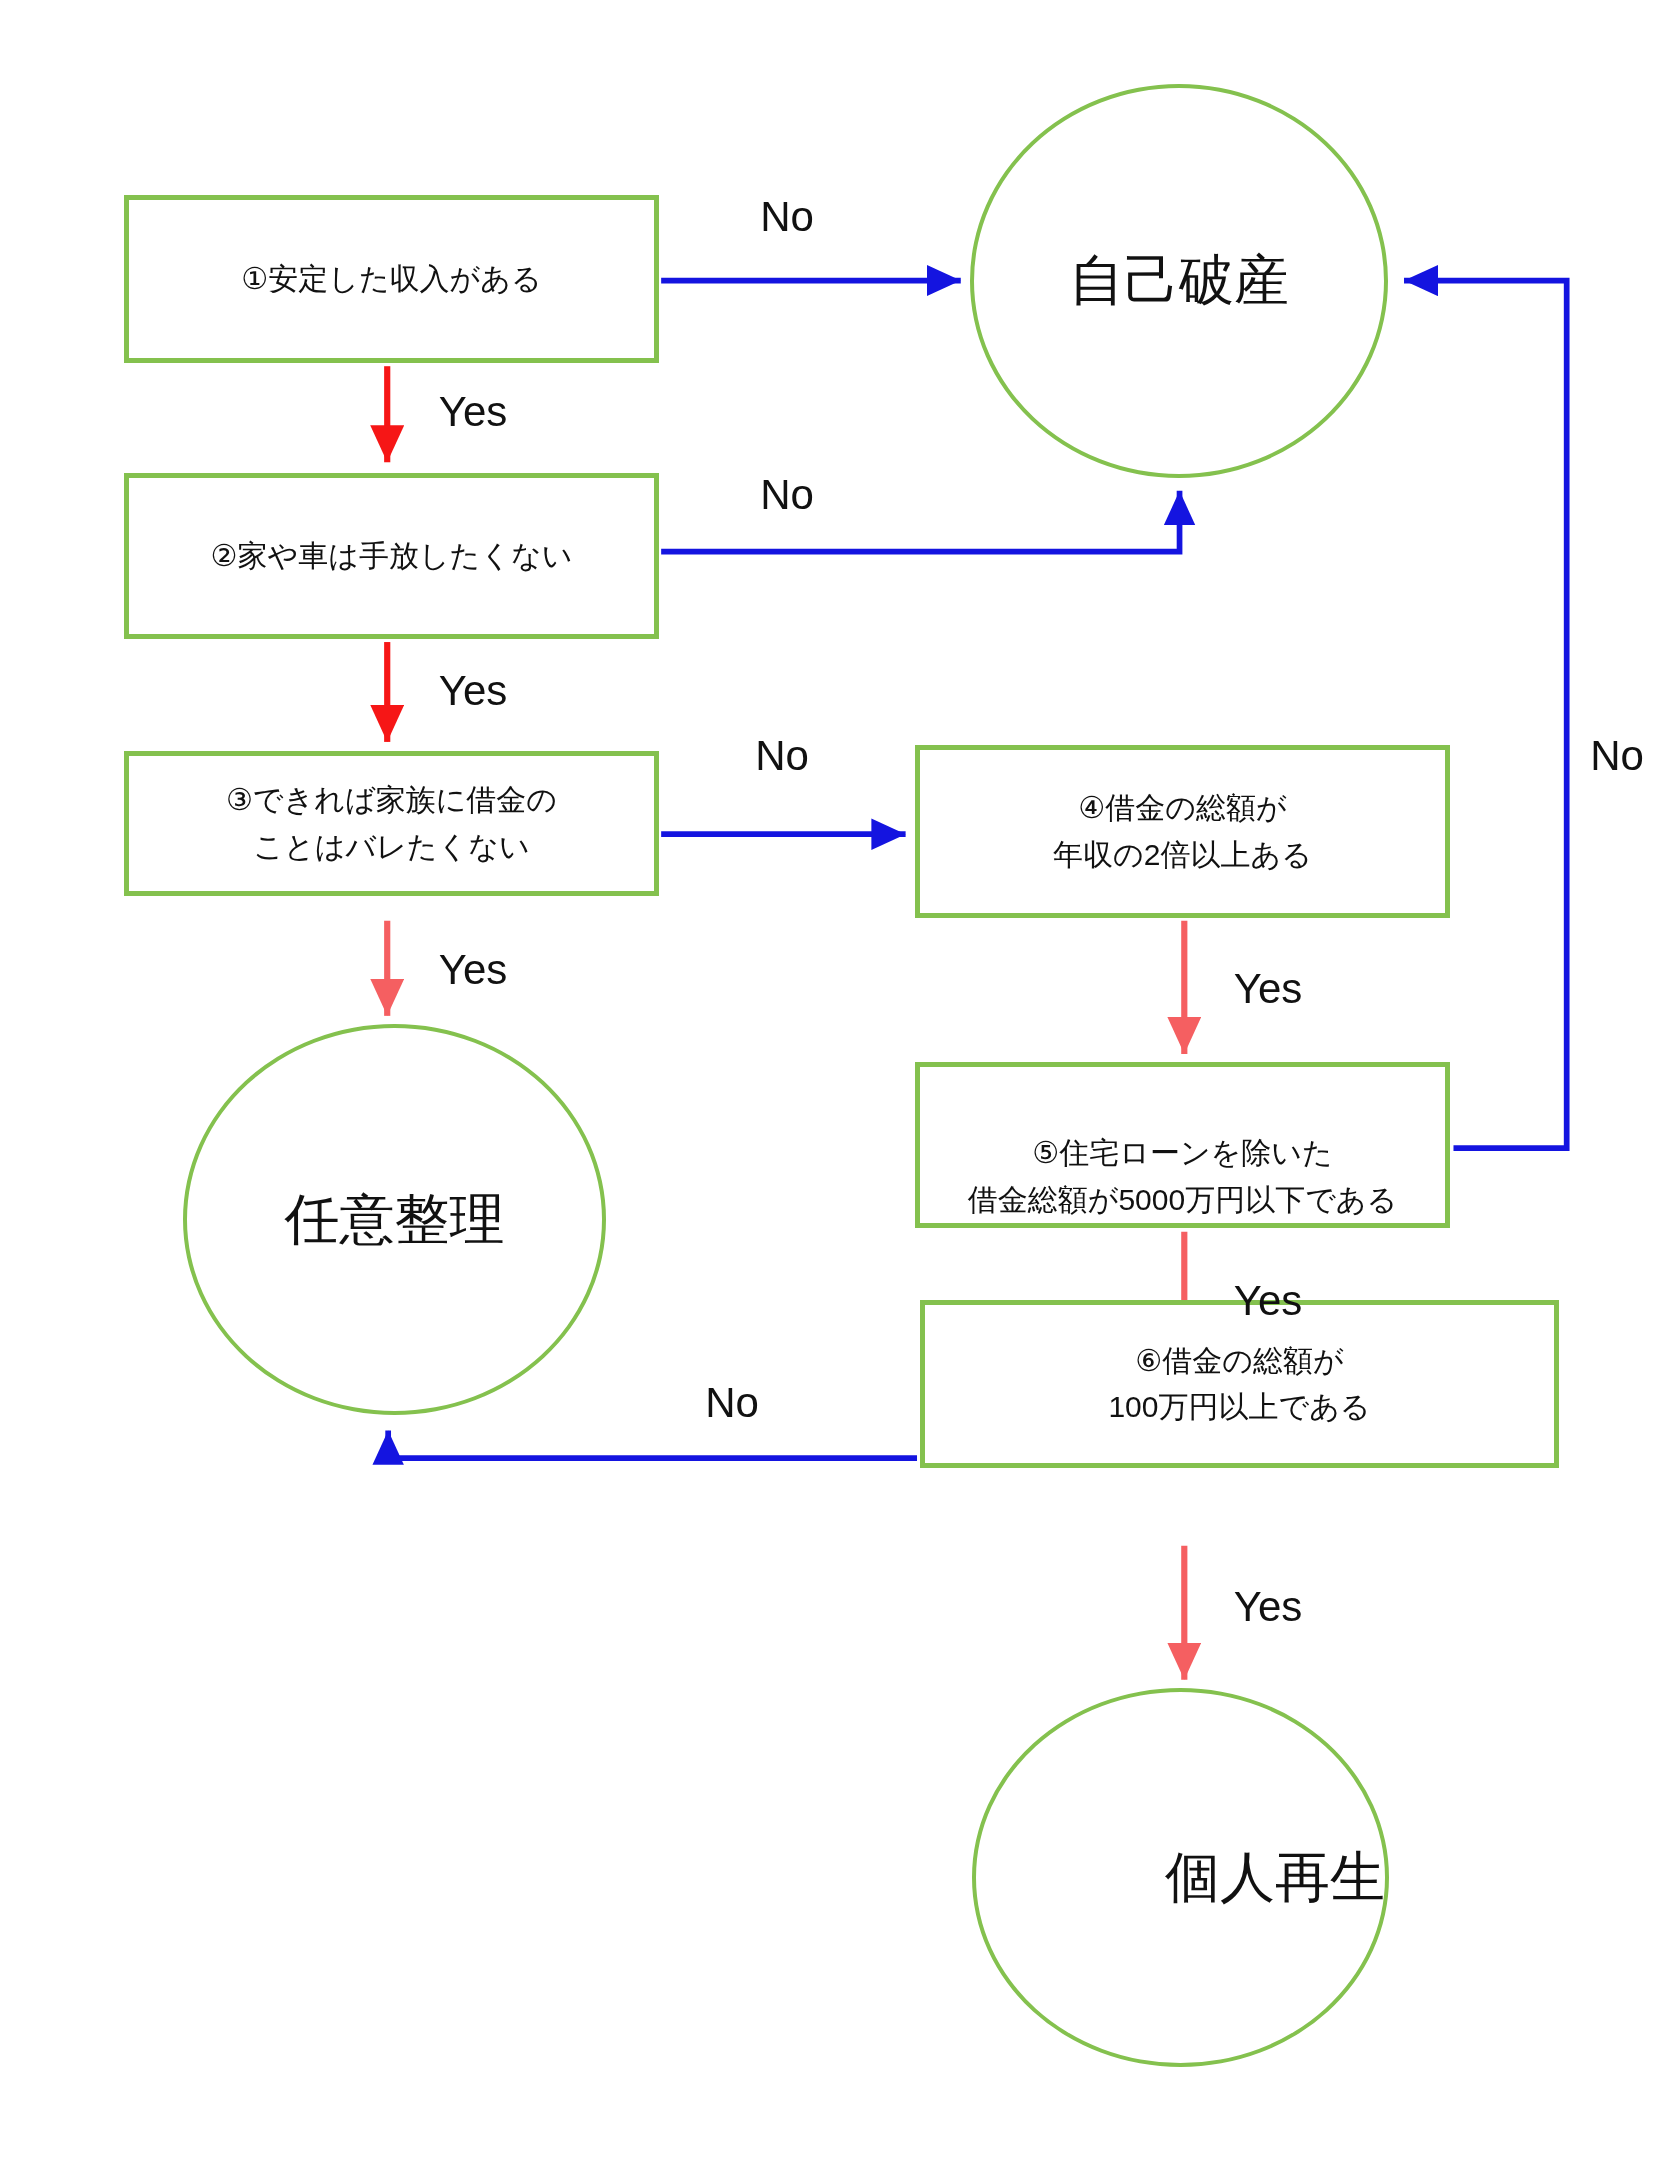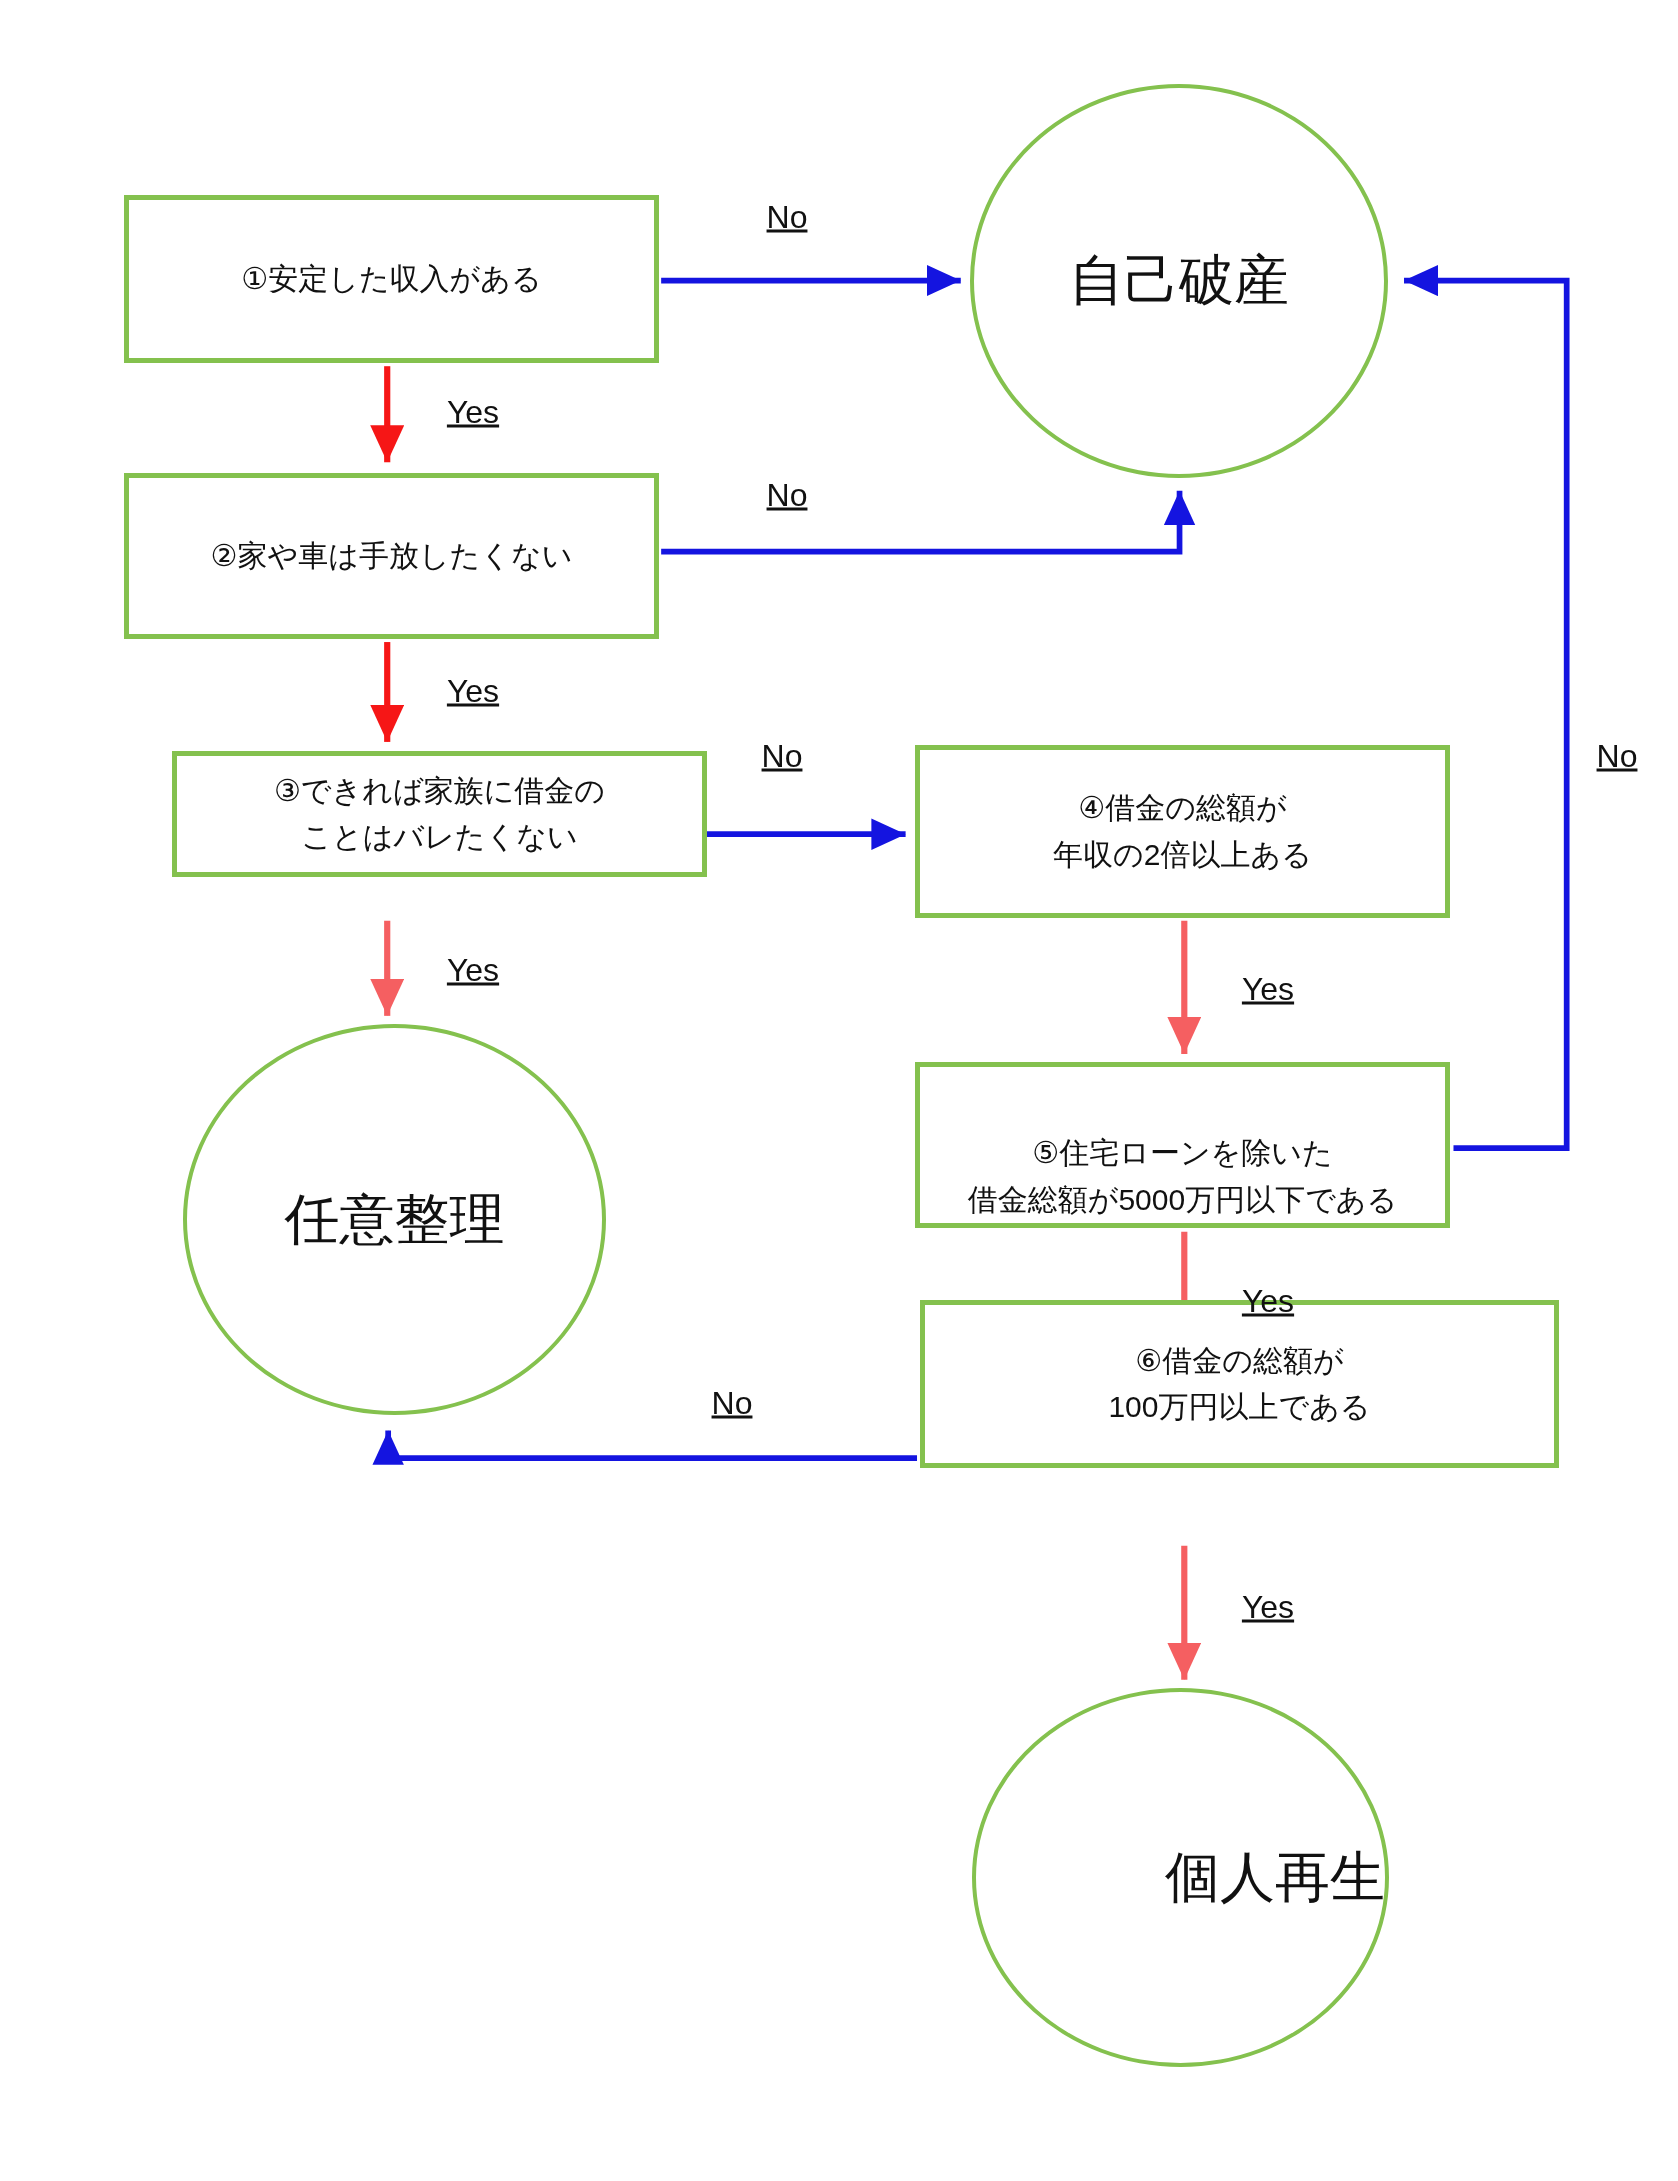--- a/index.html
+++ b/index.html
@@ -20,30 +20,30 @@
     overflow:hidden;
   }
   .edges{position:absolute;left:0;top:0;width:1679px;height:2182px;}
   .node{position:absolute;display:flex;align-items:center;justify-content:center;
         background:#fff;box-sizing:border-box;text-align:center;}
   .qbox{border:5.7px solid var(--green);font-size:30px;line-height:1.55;}
   .qbox .lblx{white-space:pre-line;}
   .outcome{border:4.8px solid var(--green);border-radius:50%;font-size:55px;}
   .q1{left:124px;top:195px;width:535px;height:168px;}
   .q2{left:124px;top:473px;width:535px;height:166px;}
-  .q3{left:124px;top:751px;width:535px;height:126px;margin-left:48px;}
+  .q3{left:124px;top:751px;width:535px;height:145px;}
   .q4{left:915px;top:745px;width:535px;height:173px;}
   .q5{left:915px;top:1062px;width:535px;height:166px;align-items:flex-end;}
   .q6{left:920px;top:1300px;width:639px;height:168px;align-items:center;}
   .bankruptcy{left:970px;top:84px;width:418px;height:394px;}
   .voluntary{left:183px;top:1024px;width:423px;height:391px;}
   .rehabilitation{left:972px;top:1688px;width:417px;height:379px;justify-content:flex-end;}
   .edge-label{
-    position:absolute;font-size:32px;color:var(--text);
-    transform:translate(-50%,-50%);white-space:nowrap;text-decoration:underline;
+    position:absolute;font-size:42px;color:var(--text);
+    transform:translate(-50%,-50%);white-space:nowrap;
   }
 </style>
 </head>
 <body>
 
 <div class="canvas">
 
   <svg class="edges" viewBox="0 0 1765 2294" xmlns="http://www.w3.org/2000/svg">
     <defs>
       <marker id="m-blue" markerWidth="8" markerHeight="7" refX="6" refY="2.75" orient="auto" markerUnits="strokeWidth">

